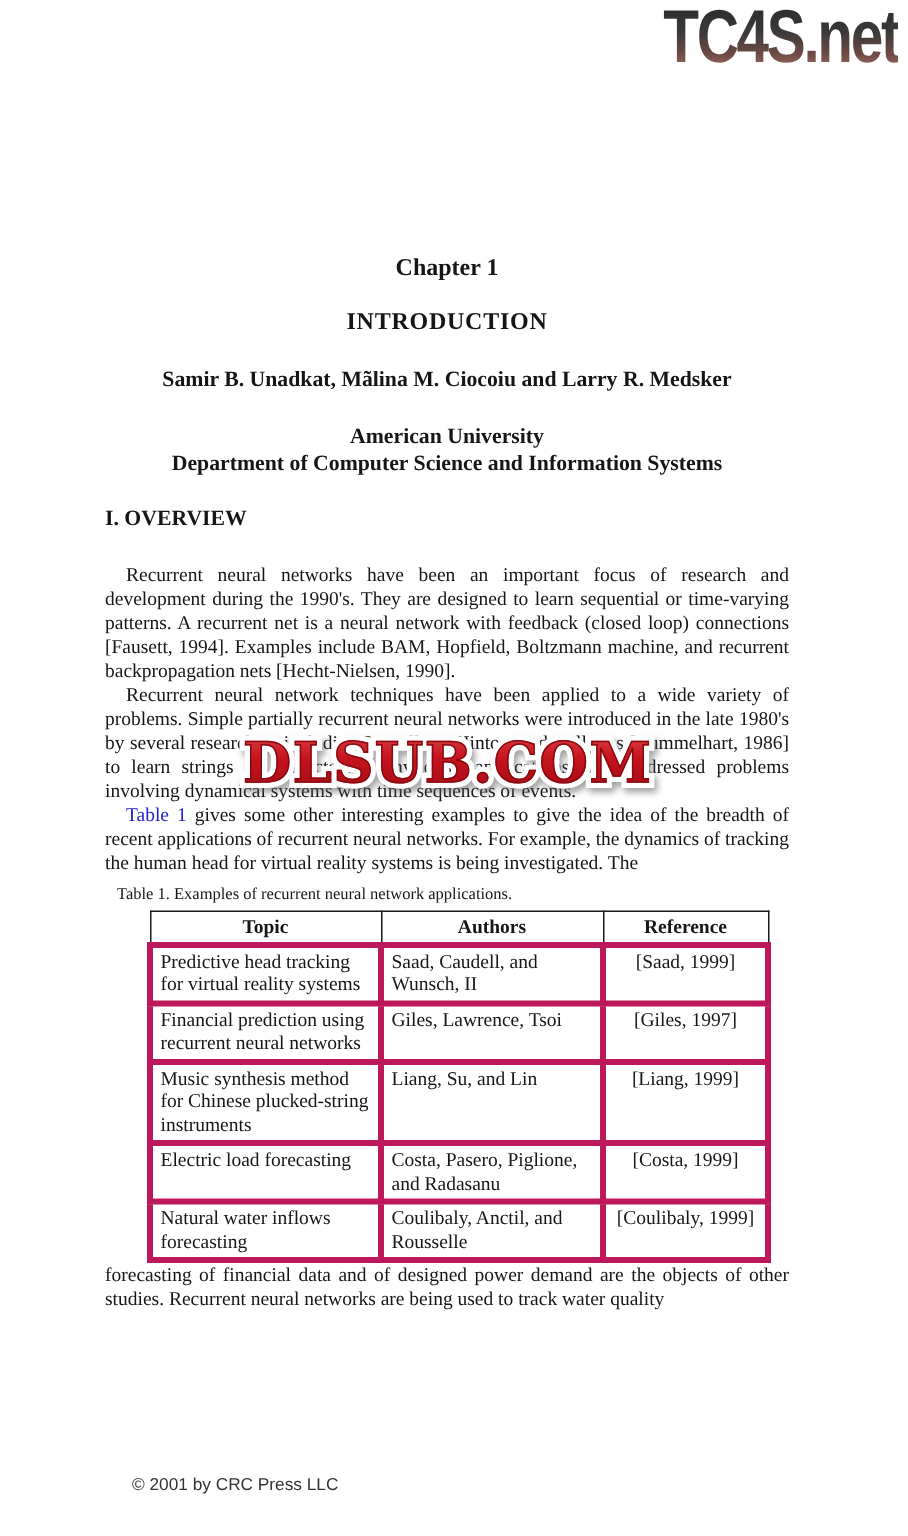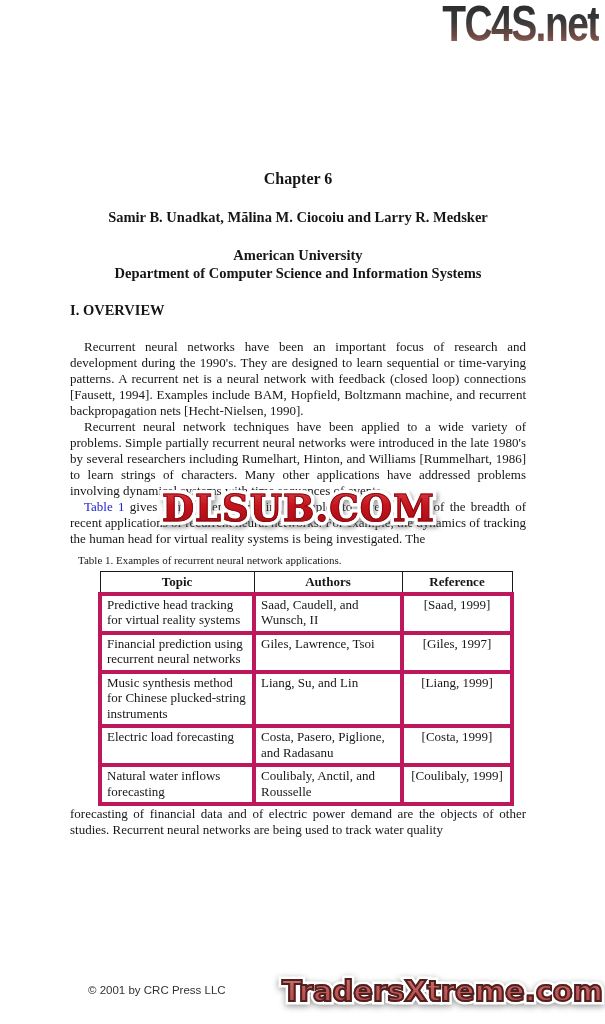--- a/index.html
+++ b/index.html
@@ -99,21 +99,22 @@
   }
 </style>
 </head>
 <body>
 
 <div class="page">
 
   <div class="wm-top">TC4S.net</div>
 
   <div class="content">
-    <div class="chapter">Chapter 6</div>
+    <div class="chapter">Chapter 1</div>
+    <div class="doc-title">INTRODUCTION</div>
     <div class="authors">Samir B. Unadkat, Mãlina M. Ciocoiu and Larry R. Medsker</div>
     <div class="affiliation">
       <div>American University</div>
       <div>Department of Computer Science and Information Systems</div>
     </div>
     <div class="section-heading">I. OVERVIEW</div>
 
     <p class="body-par first">Recurrent neural networks have been an important focus of research and development during the 1990's. They are designed to learn sequential or time-varying patterns. A recurrent net is a neural network with feedback (closed loop) connections [Fausett, 1994]. Examples include BAM, Hopfield, Boltzmann machine, and recurrent backpropagation nets [Hecht-Nielsen, 1990].</p>
     <p class="body-par">Recurrent neural network techniques have been applied to a wide variety of problems. Simple partially recurrent neural networks were introduced in the late 1980's by several researchers including Rumelhart, Hinton, and Williams [Rummelhart, 1986] to learn strings of characters. Many other applications have addressed problems involving dynamical systems with time sequences of events.</p>
     <p class="body-par"><span class="link">Table 1</span><span> gives some other interesting examples to give the idea of the breadth of recent applications of recurrent neural networks. For example, the dynamics of tracking the human head for virtual reality systems is being investigated. The</span></p>
@@ -155,28 +156,24 @@
           <td class="ref">[Costa, 1999]</td>
         </tr>
         <tr>
           <td>Natural water inflows forecasting</td>
           <td>Coulibaly, Anctil, and Rousselle</td>
           <td class="ref">[Coulibaly, 1999]</td>
         </tr>
       </tbody>
     </table>
 
-    <p class="body-par no-indent after-table">forecasting of financial data and of electric power demand are the objects of other studies. Recurrent neural networks are being used to track water quality</p>
+    <p class="body-par no-indent after-table">forecasting of financial data and of designed power demand are the objects of other studies. Recurrent neural networks are being used to track water quality</p>
   </div>
 
   <div class="wm-mid">
     <span class="layer back">DLSUB.COM</span>
     <span class="layer front">DLSUB.COM</span>
   </div>
 
   <div class="copyright">© 2001 by CRC Press LLC</div>
 
-  <div class="wm-bottom">
-    <span class="layer back">TradersXtreme.com</span>
-    <span class="layer front">TradersXtreme.com</span>
-  </div>
 
 </div>
 
 </body></html>

